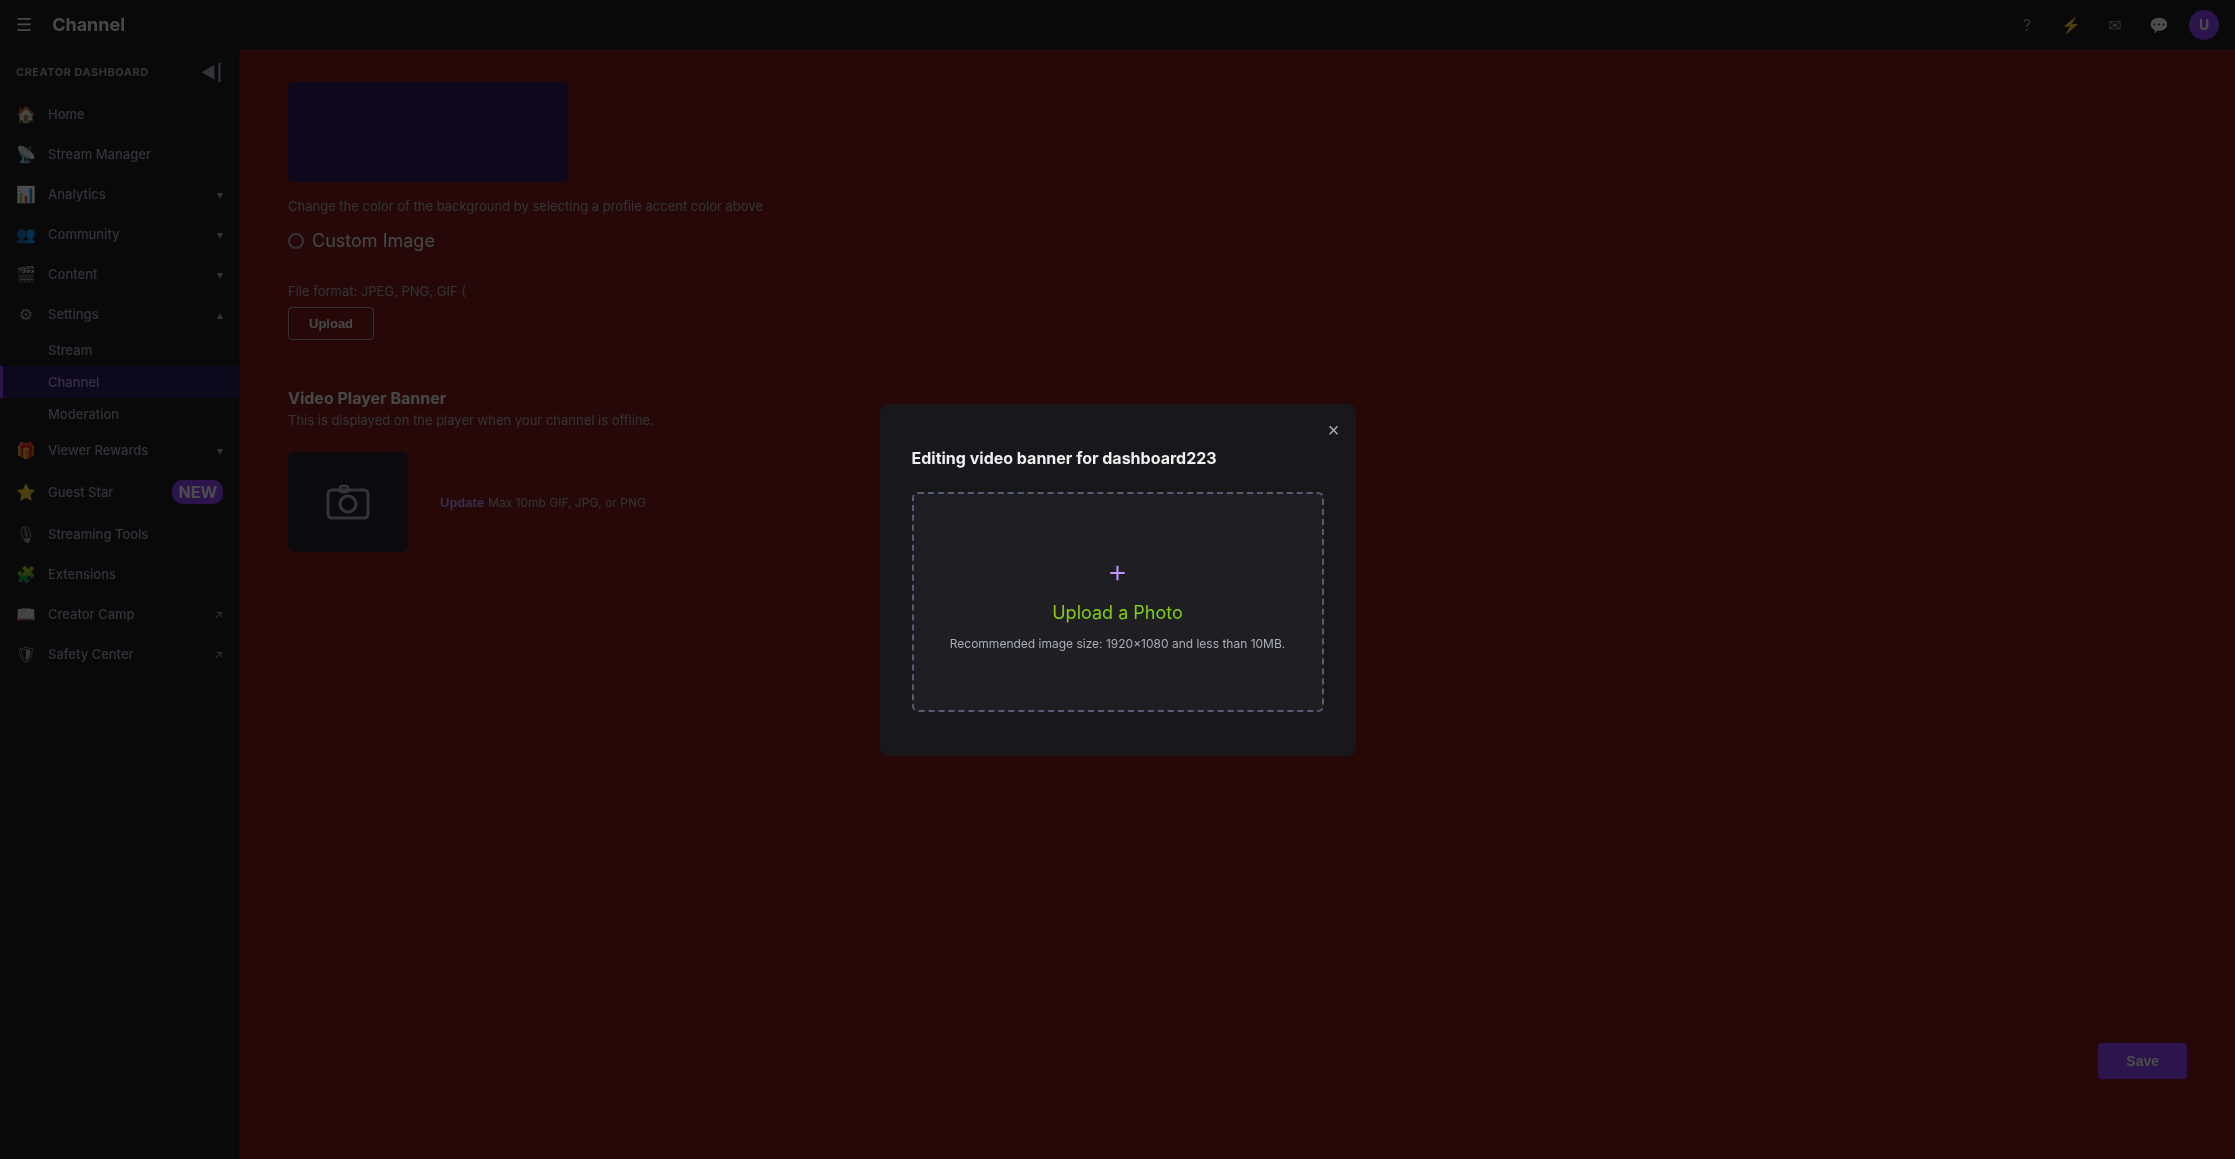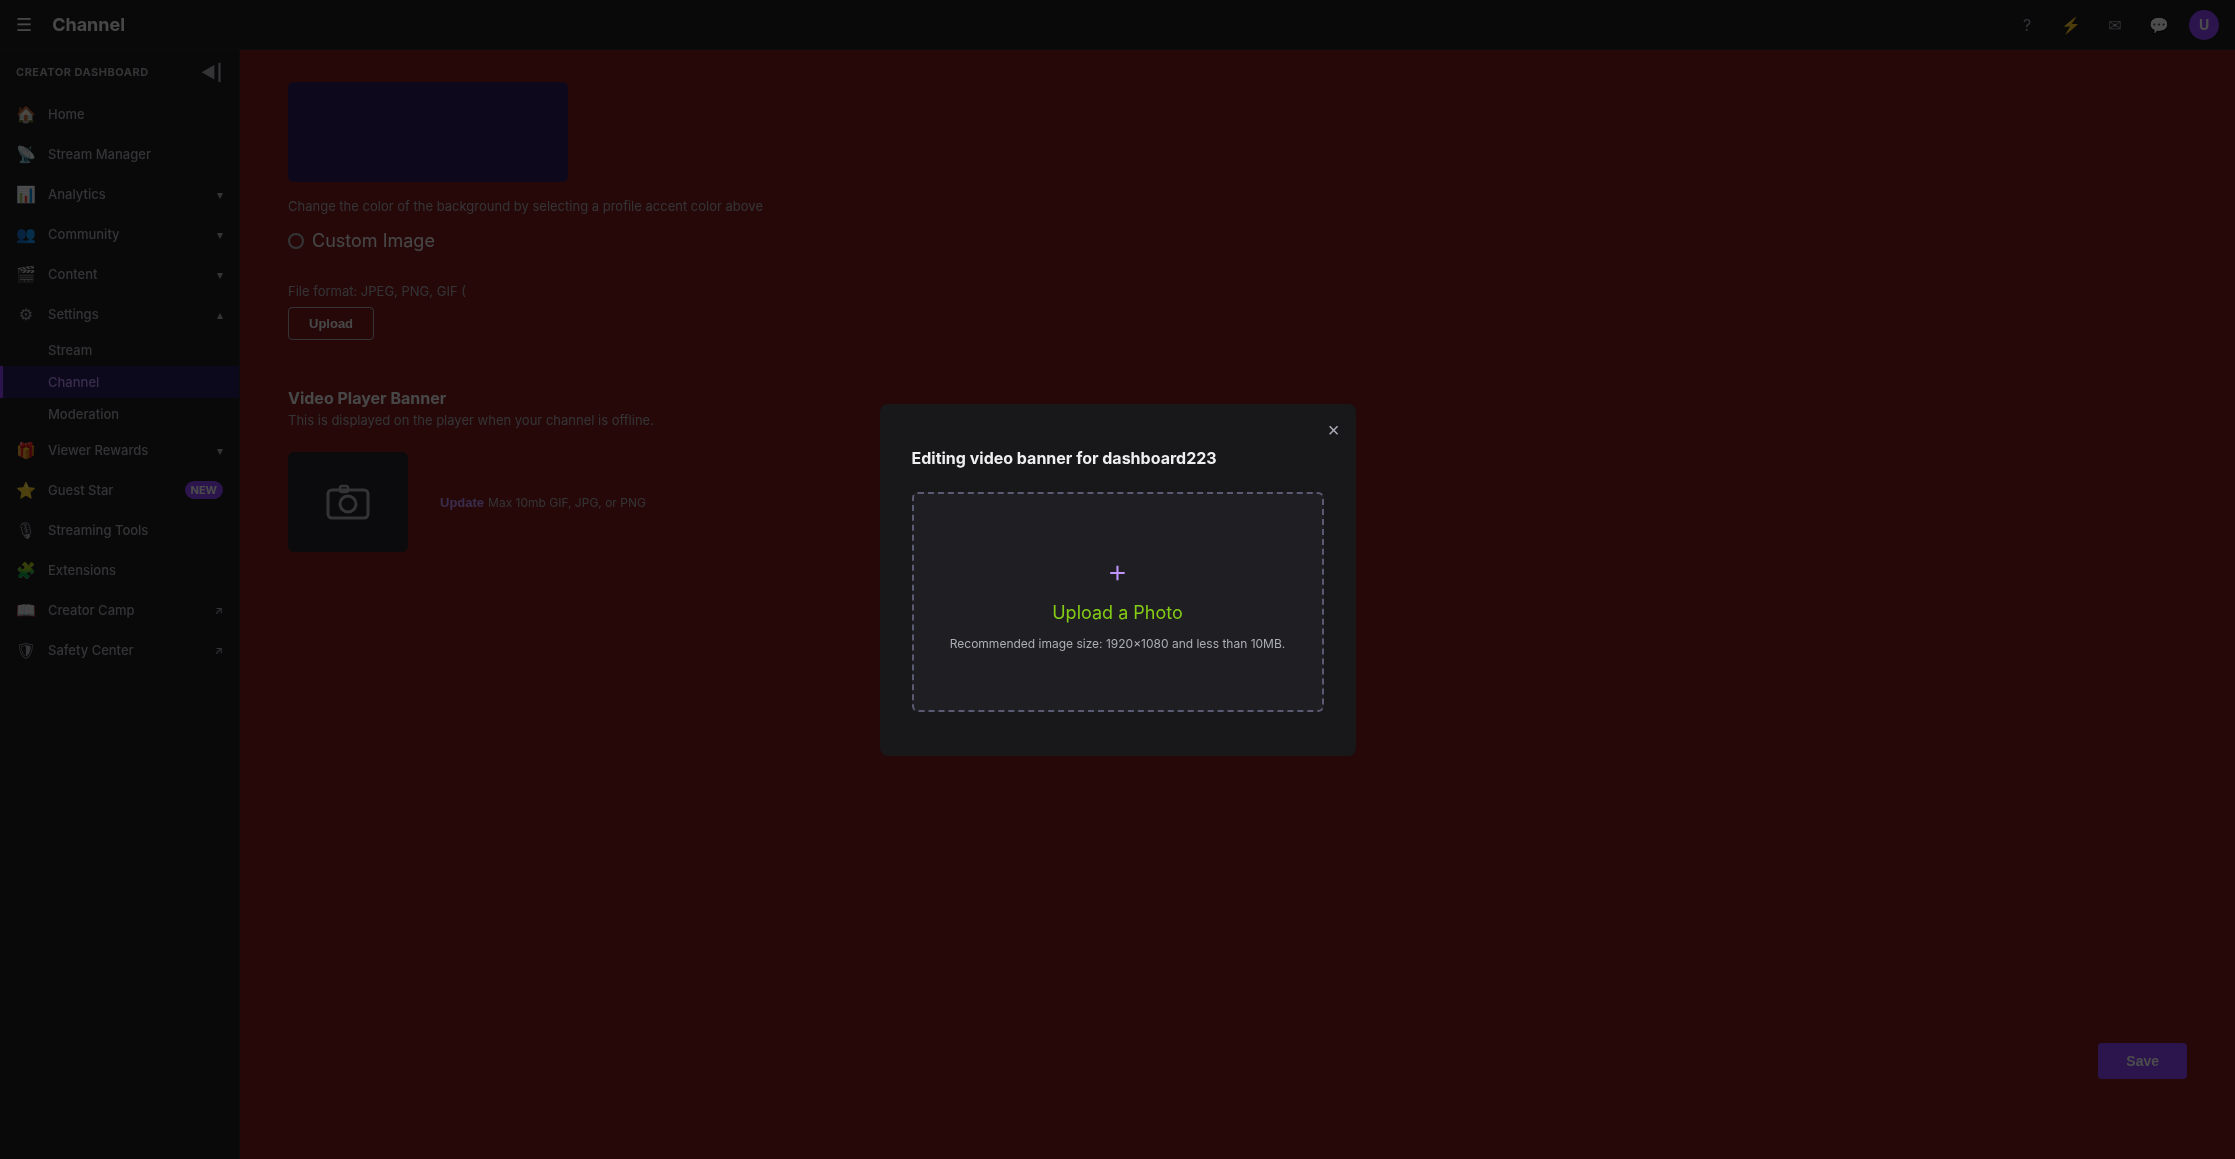--- a/index.html
+++ b/index.html
@@ -138,21 +138,21 @@
     }
     .sidebar-sub-item.active {
       background: #2a1f5e;
       color: #bf94ff;
       border-left: 3px solid #9147ff;
       padding-left: 45px;
     }
     .badge-new {
       background: #9147ff;
       color: white;
-      font-size: 11px;
+      font-size: 16px;
       font-weight: 700;
       padding: 2px 6px;
       border-radius: 10px;
       margin-left: auto;
     }
     .external-icon {
       font-size: 11px;
       color: #adadb8;
       margin-left: auto;
     }

